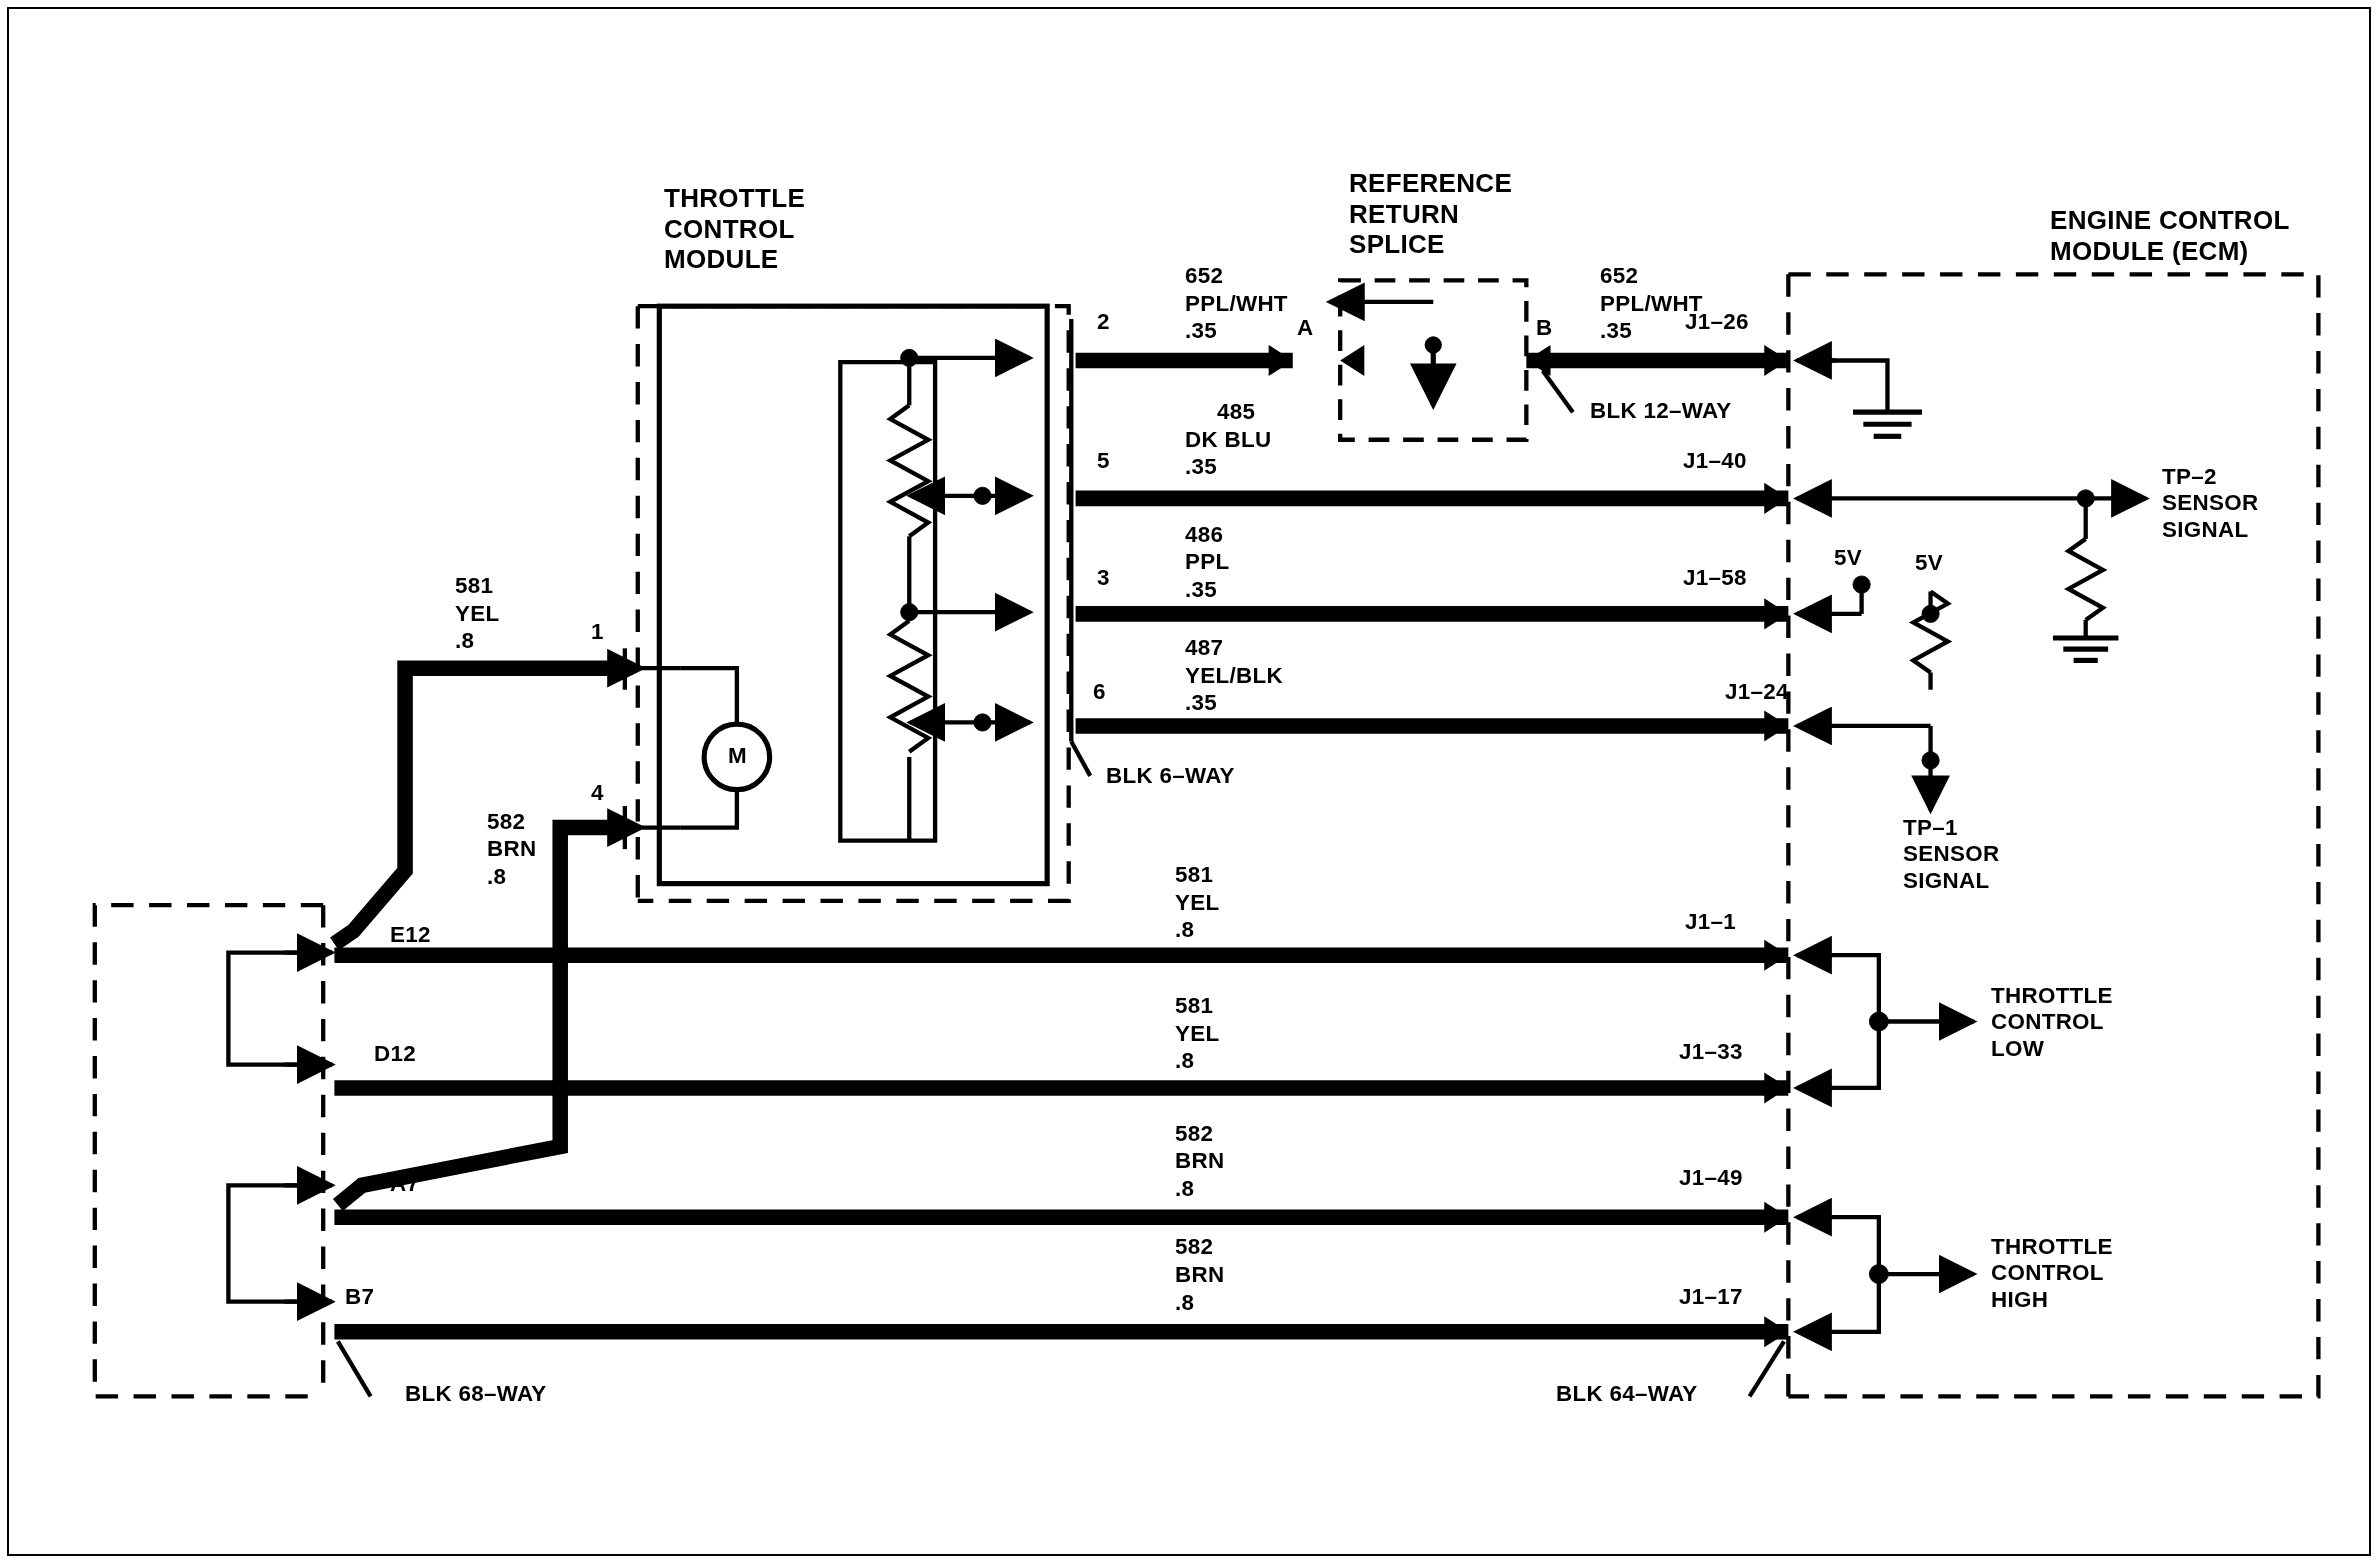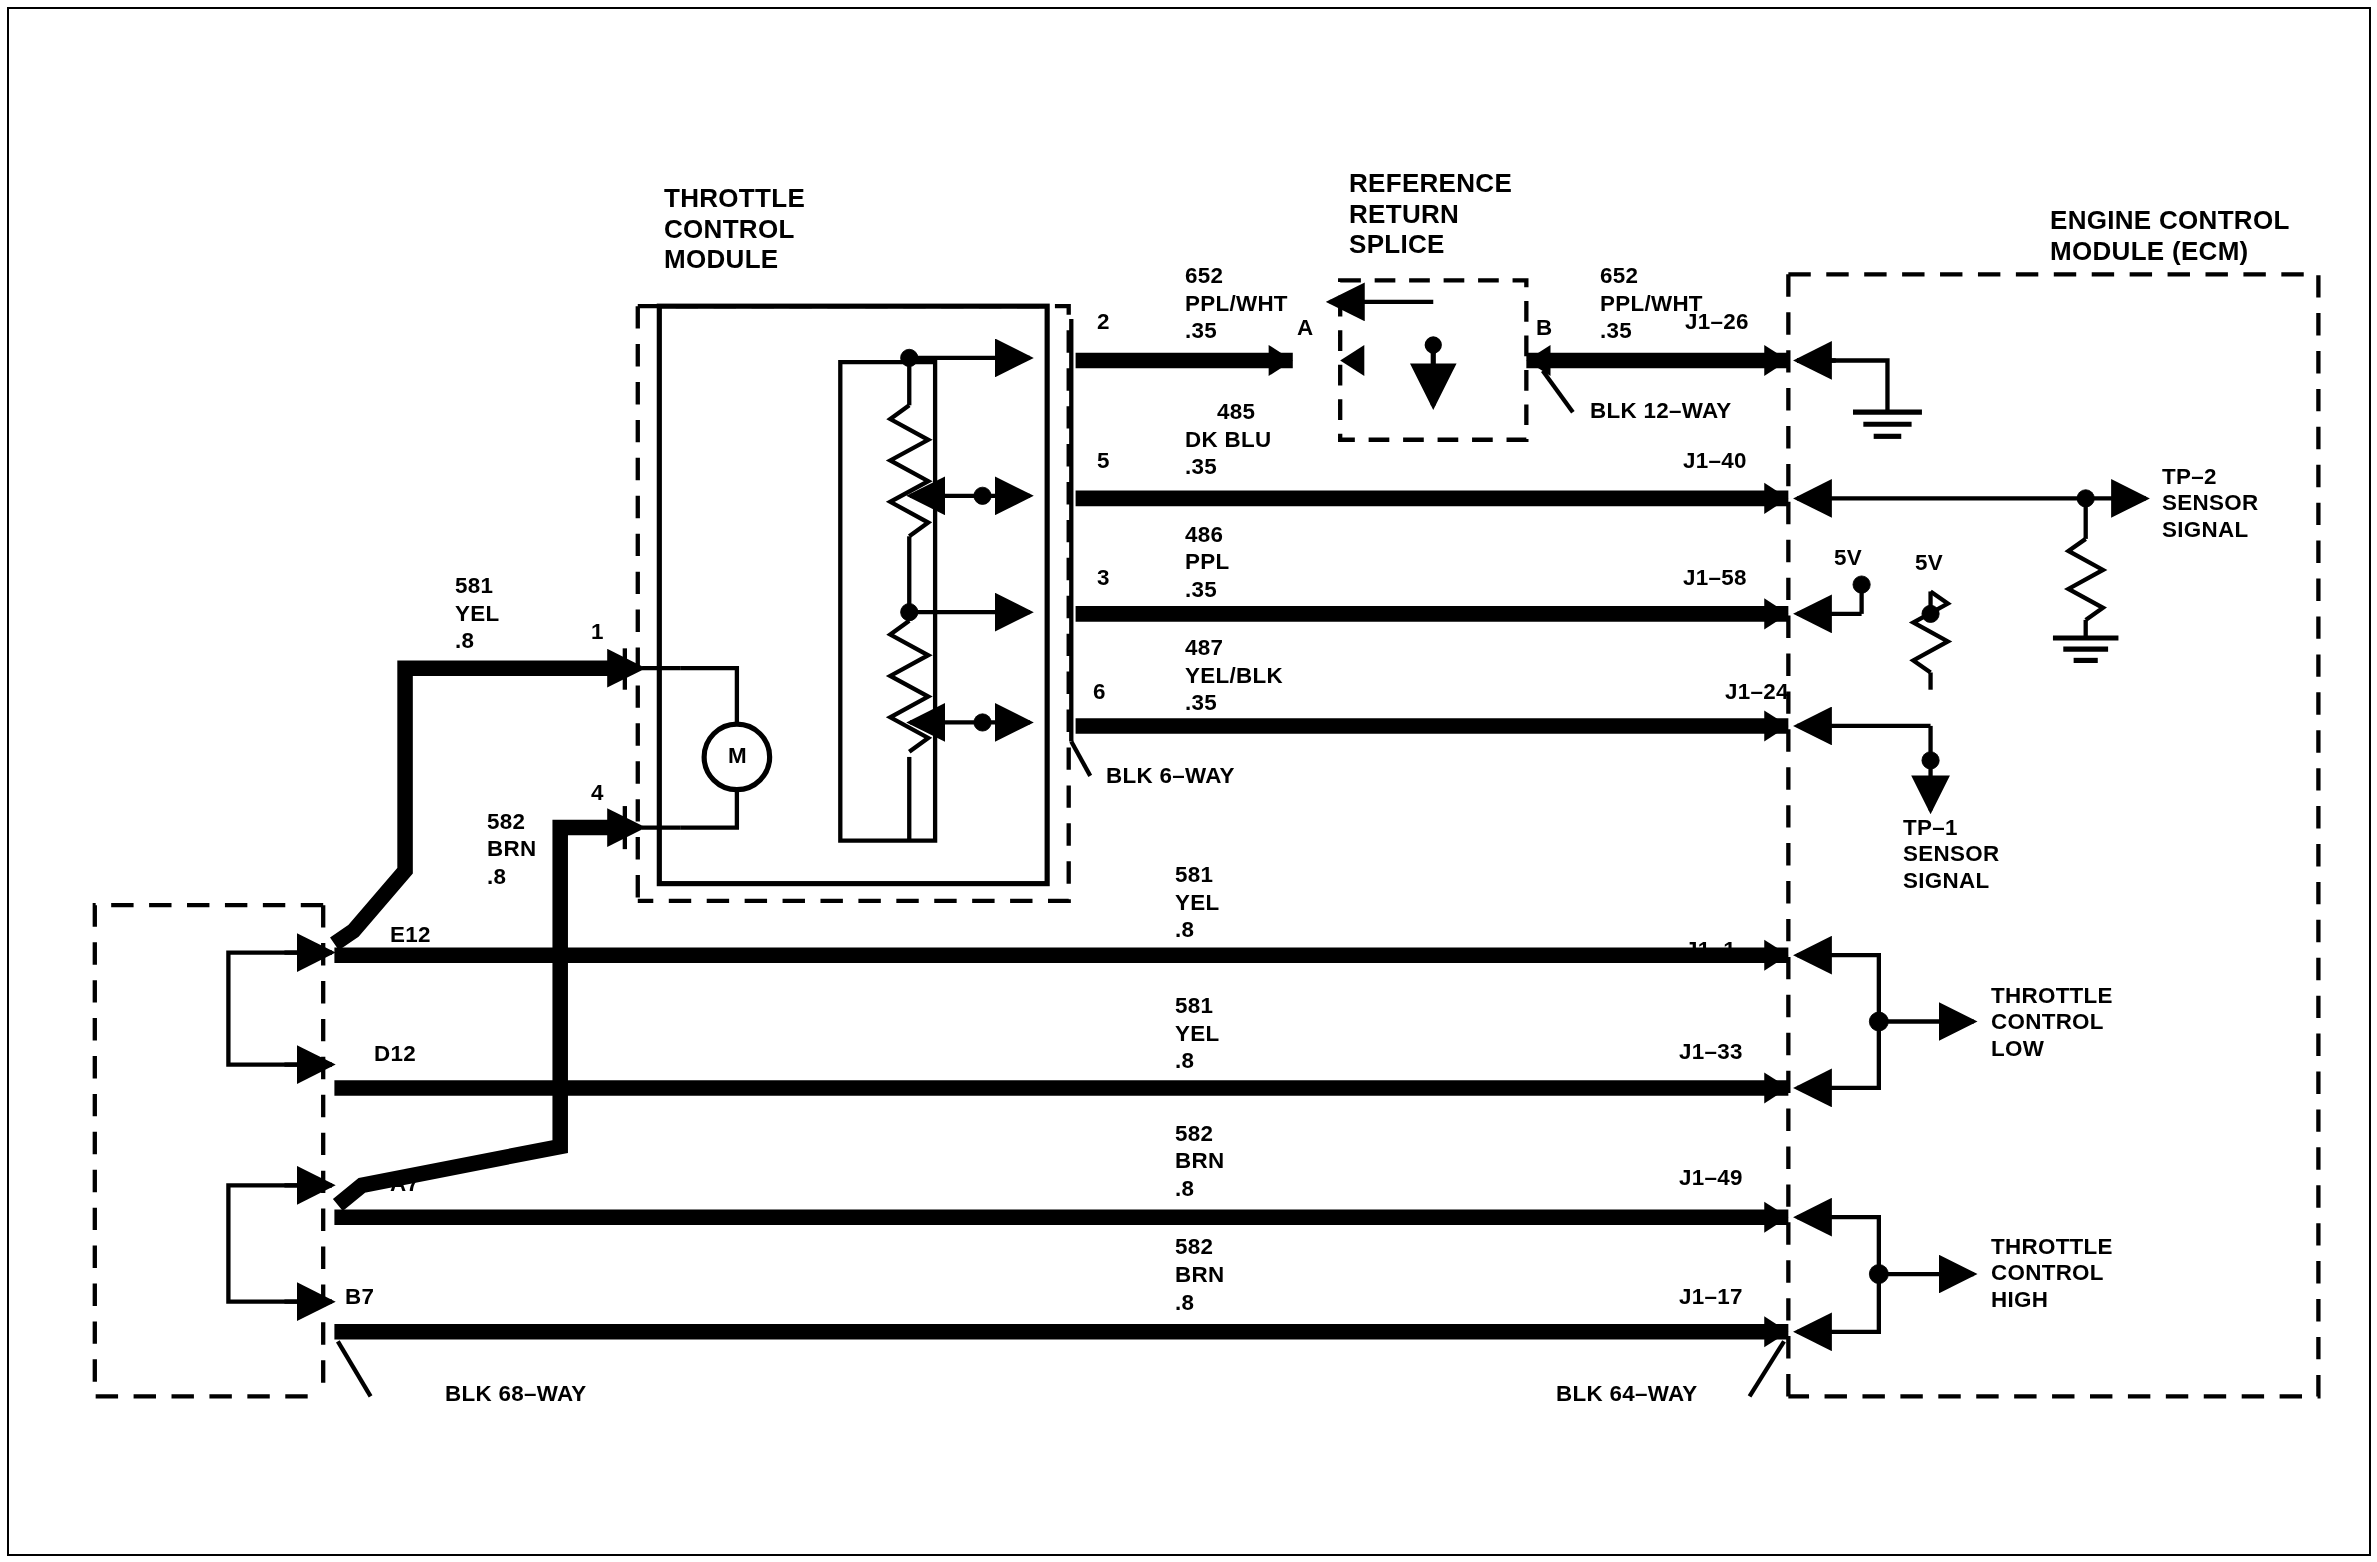--- a/index.html
+++ b/index.html
@@ -282,41 +282,41 @@
 
   <div class="lbl t26" style="left:487px; top:809px;">582</div>
   <div class="lbl t26" style="left:487px; top:836px;">BRN</div>
   <div class="lbl t26" style="left:487px; top:864px;">.8</div>
   <div class="lbl t26" style="left:591px; top:780px;">4</div>
 
   <div class="lbl t26" style="left:1175px; top:862px;">581</div>
   <div class="lbl t26" style="left:1175px; top:890px;">YEL</div>
   <div class="lbl t26" style="left:1175px; top:917px;">.8</div>
   <div class="lbl t26" style="left:390px; top:922px;">E12</div>
-  <div class="lbl t26" style="left:1685px; top:909px;margin-top:28px;">J1–1</div>
+  <div class="lbl t26" style="left:1685px; top:909px;">J1–1</div>
 
   <div class="lbl t26" style="left:1175px; top:993px;">581</div>
   <div class="lbl t26" style="left:1175px; top:1021px;">YEL</div>
   <div class="lbl t26" style="left:1175px; top:1048px;">.8</div>
   <div class="lbl t26" style="left:345px; top:1041px;margin-left:29px;">D12</div>
   <div class="lbl t26" style="left:1679px; top:1039px;">J1–33</div>
 
   <div class="lbl t26" style="left:1175px; top:1121px;">582</div>
   <div class="lbl t26" style="left:1175px; top:1148px;">BRN</div>
   <div class="lbl t26" style="left:1175px; top:1176px;">.8</div>
   <div class="lbl t26" style="left:390px; top:1171px;">A7</div>
   <div class="lbl t26" style="left:1679px; top:1165px;">J1–49</div>
 
   <div class="lbl t26" style="left:1175px; top:1234px;">582</div>
   <div class="lbl t26" style="left:1175px; top:1262px;">BRN</div>
   <div class="lbl t26" style="left:1175px; top:1290px;">.8</div>
   <div class="lbl t26" style="left:345px; top:1284px;">B7</div>
   <div class="lbl t26" style="left:1679px; top:1284px;">J1–17</div>
 
-  <div class="lbl t26" style="left:405px; top:1381px;margin-left:40px;">BLK 68–WAY</div>
+  <div class="lbl t26" style="left:405px; top:1381px;">BLK 68–WAY</div>
   <div class="lbl t26" style="left:1556px; top:1381px;">BLK 64–WAY</div>
 
   <div class="lbl t26" style="left:2162px; top:464px;">TP–2
 SENSOR
 SIGNAL</div>
   <div class="lbl t26" style="left:1903px; top:815px;">TP–1
 SENSOR
 SIGNAL</div>
   <div class="lbl t26" style="left:1834px; top:545px;">5V</div>
   <div class="lbl t26" style="left:1915px; top:550px;">5V</div>

